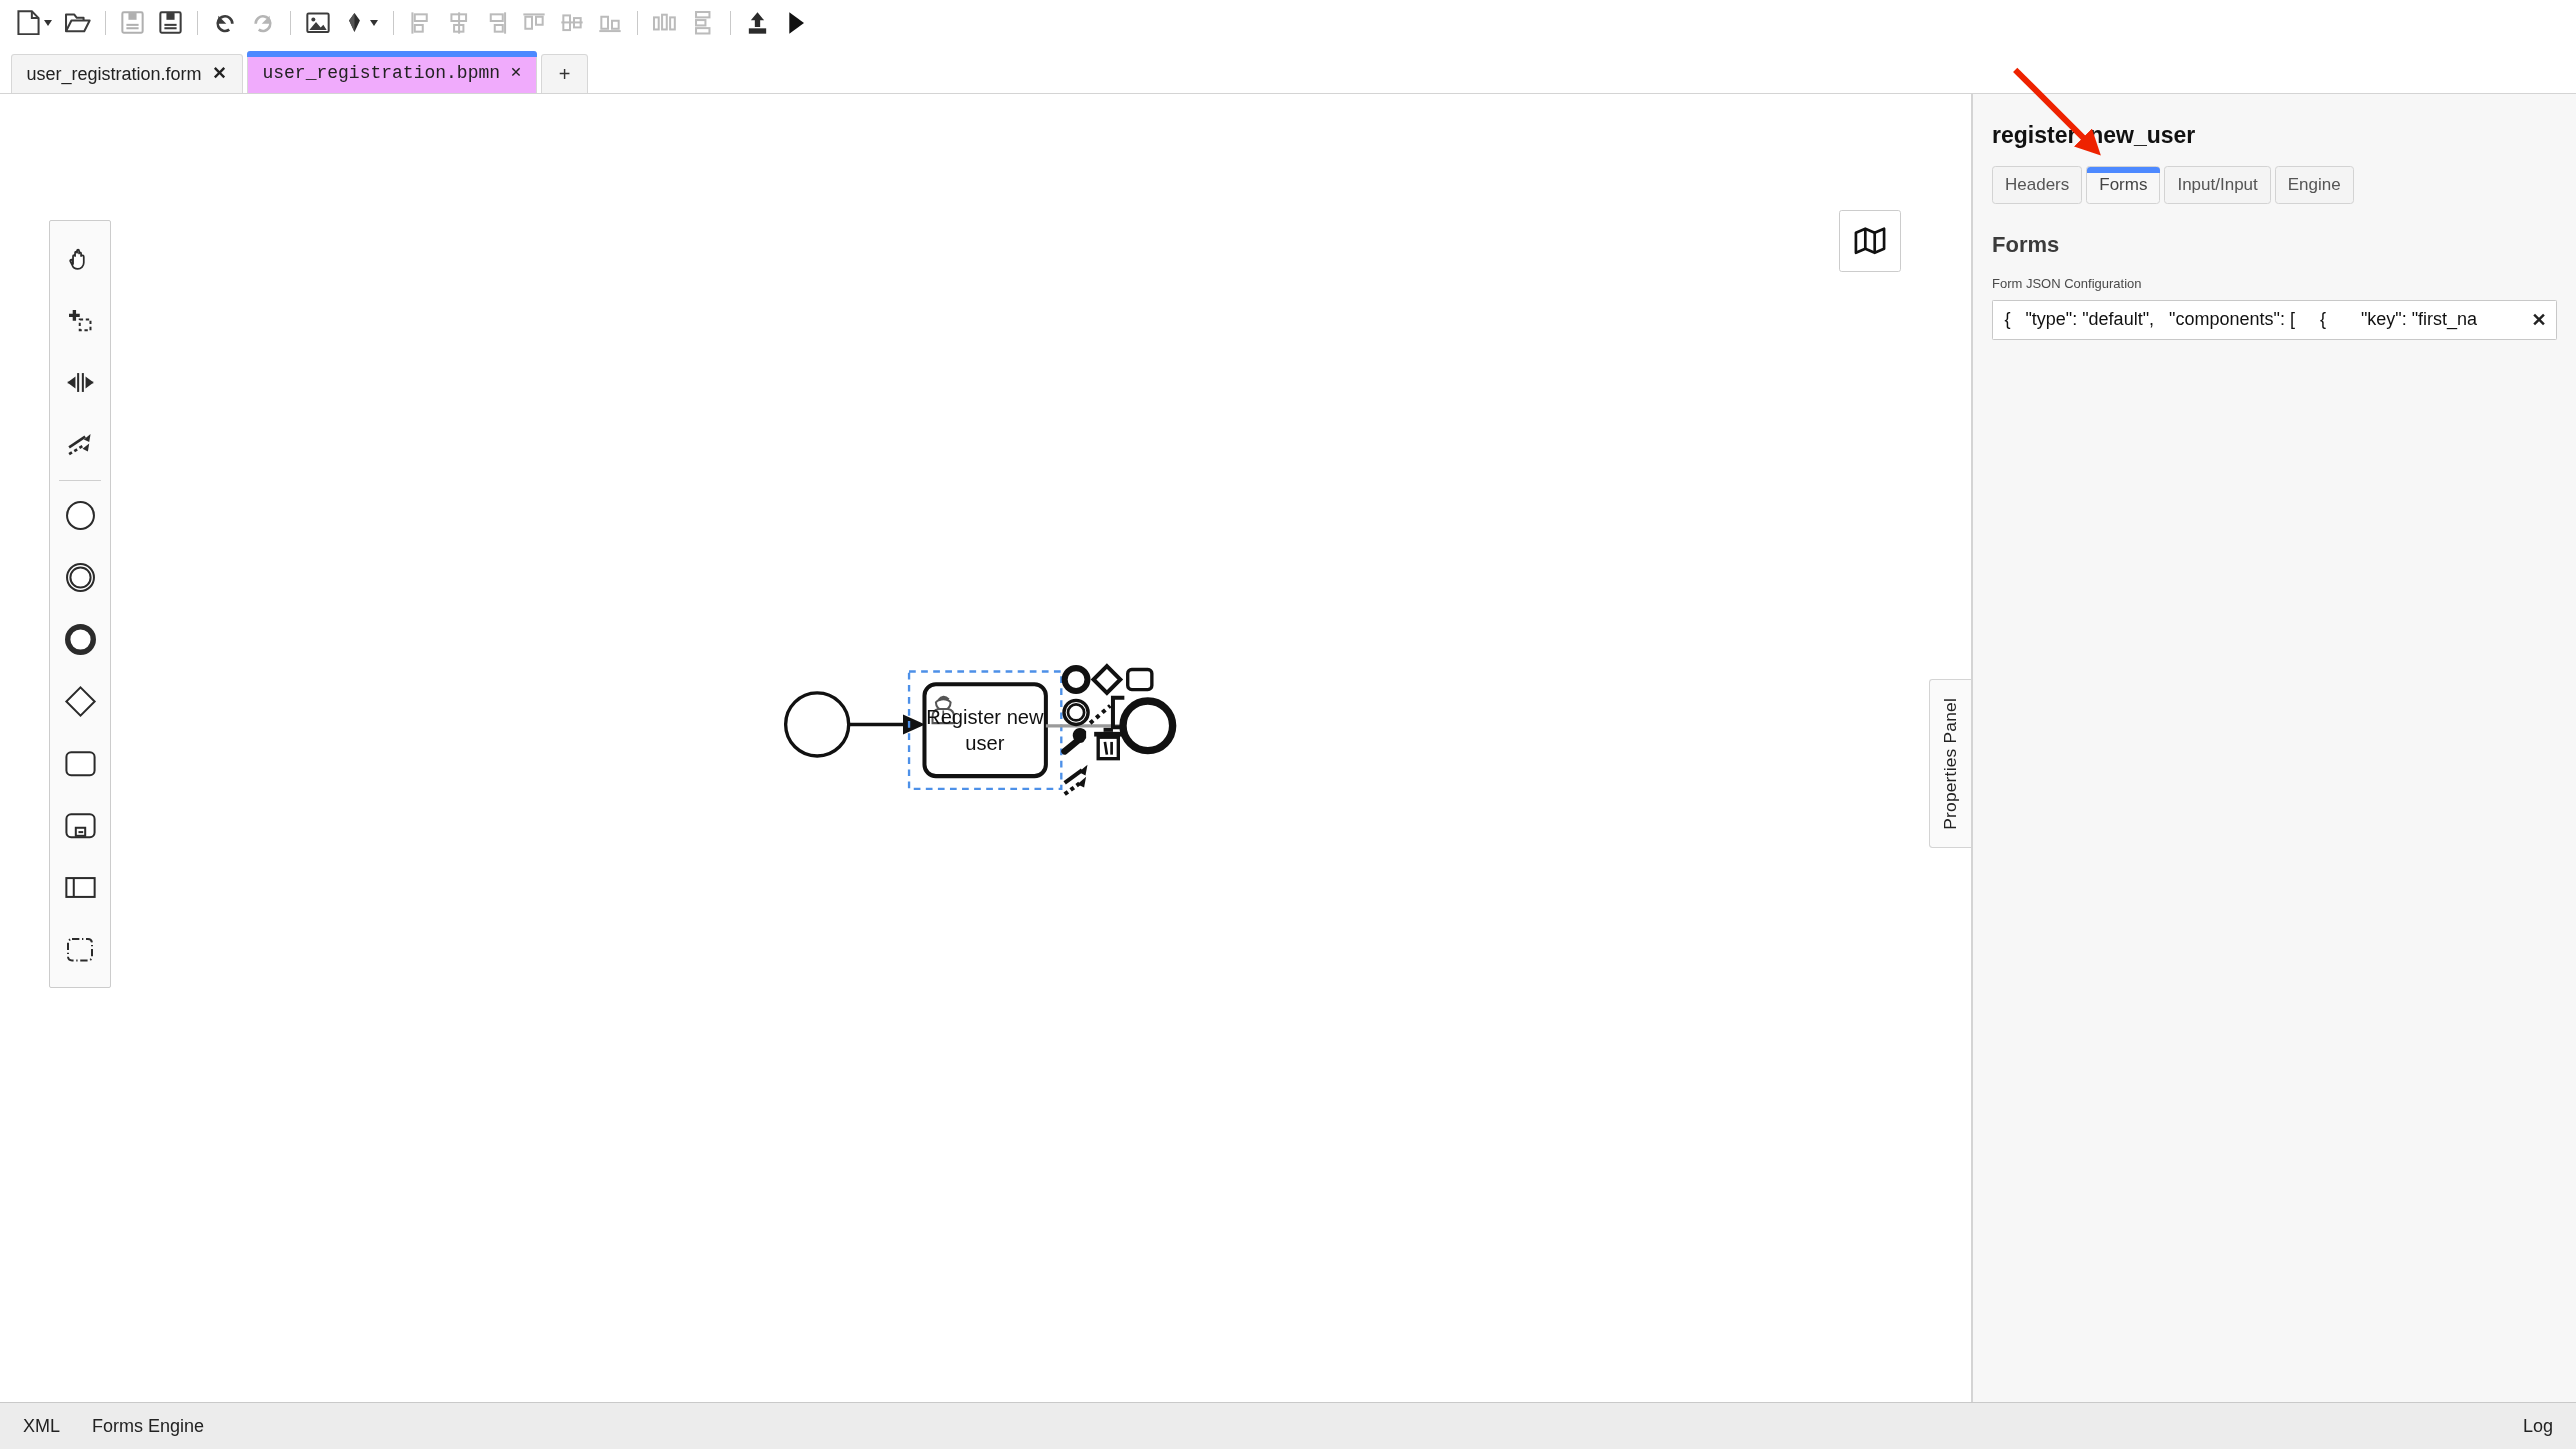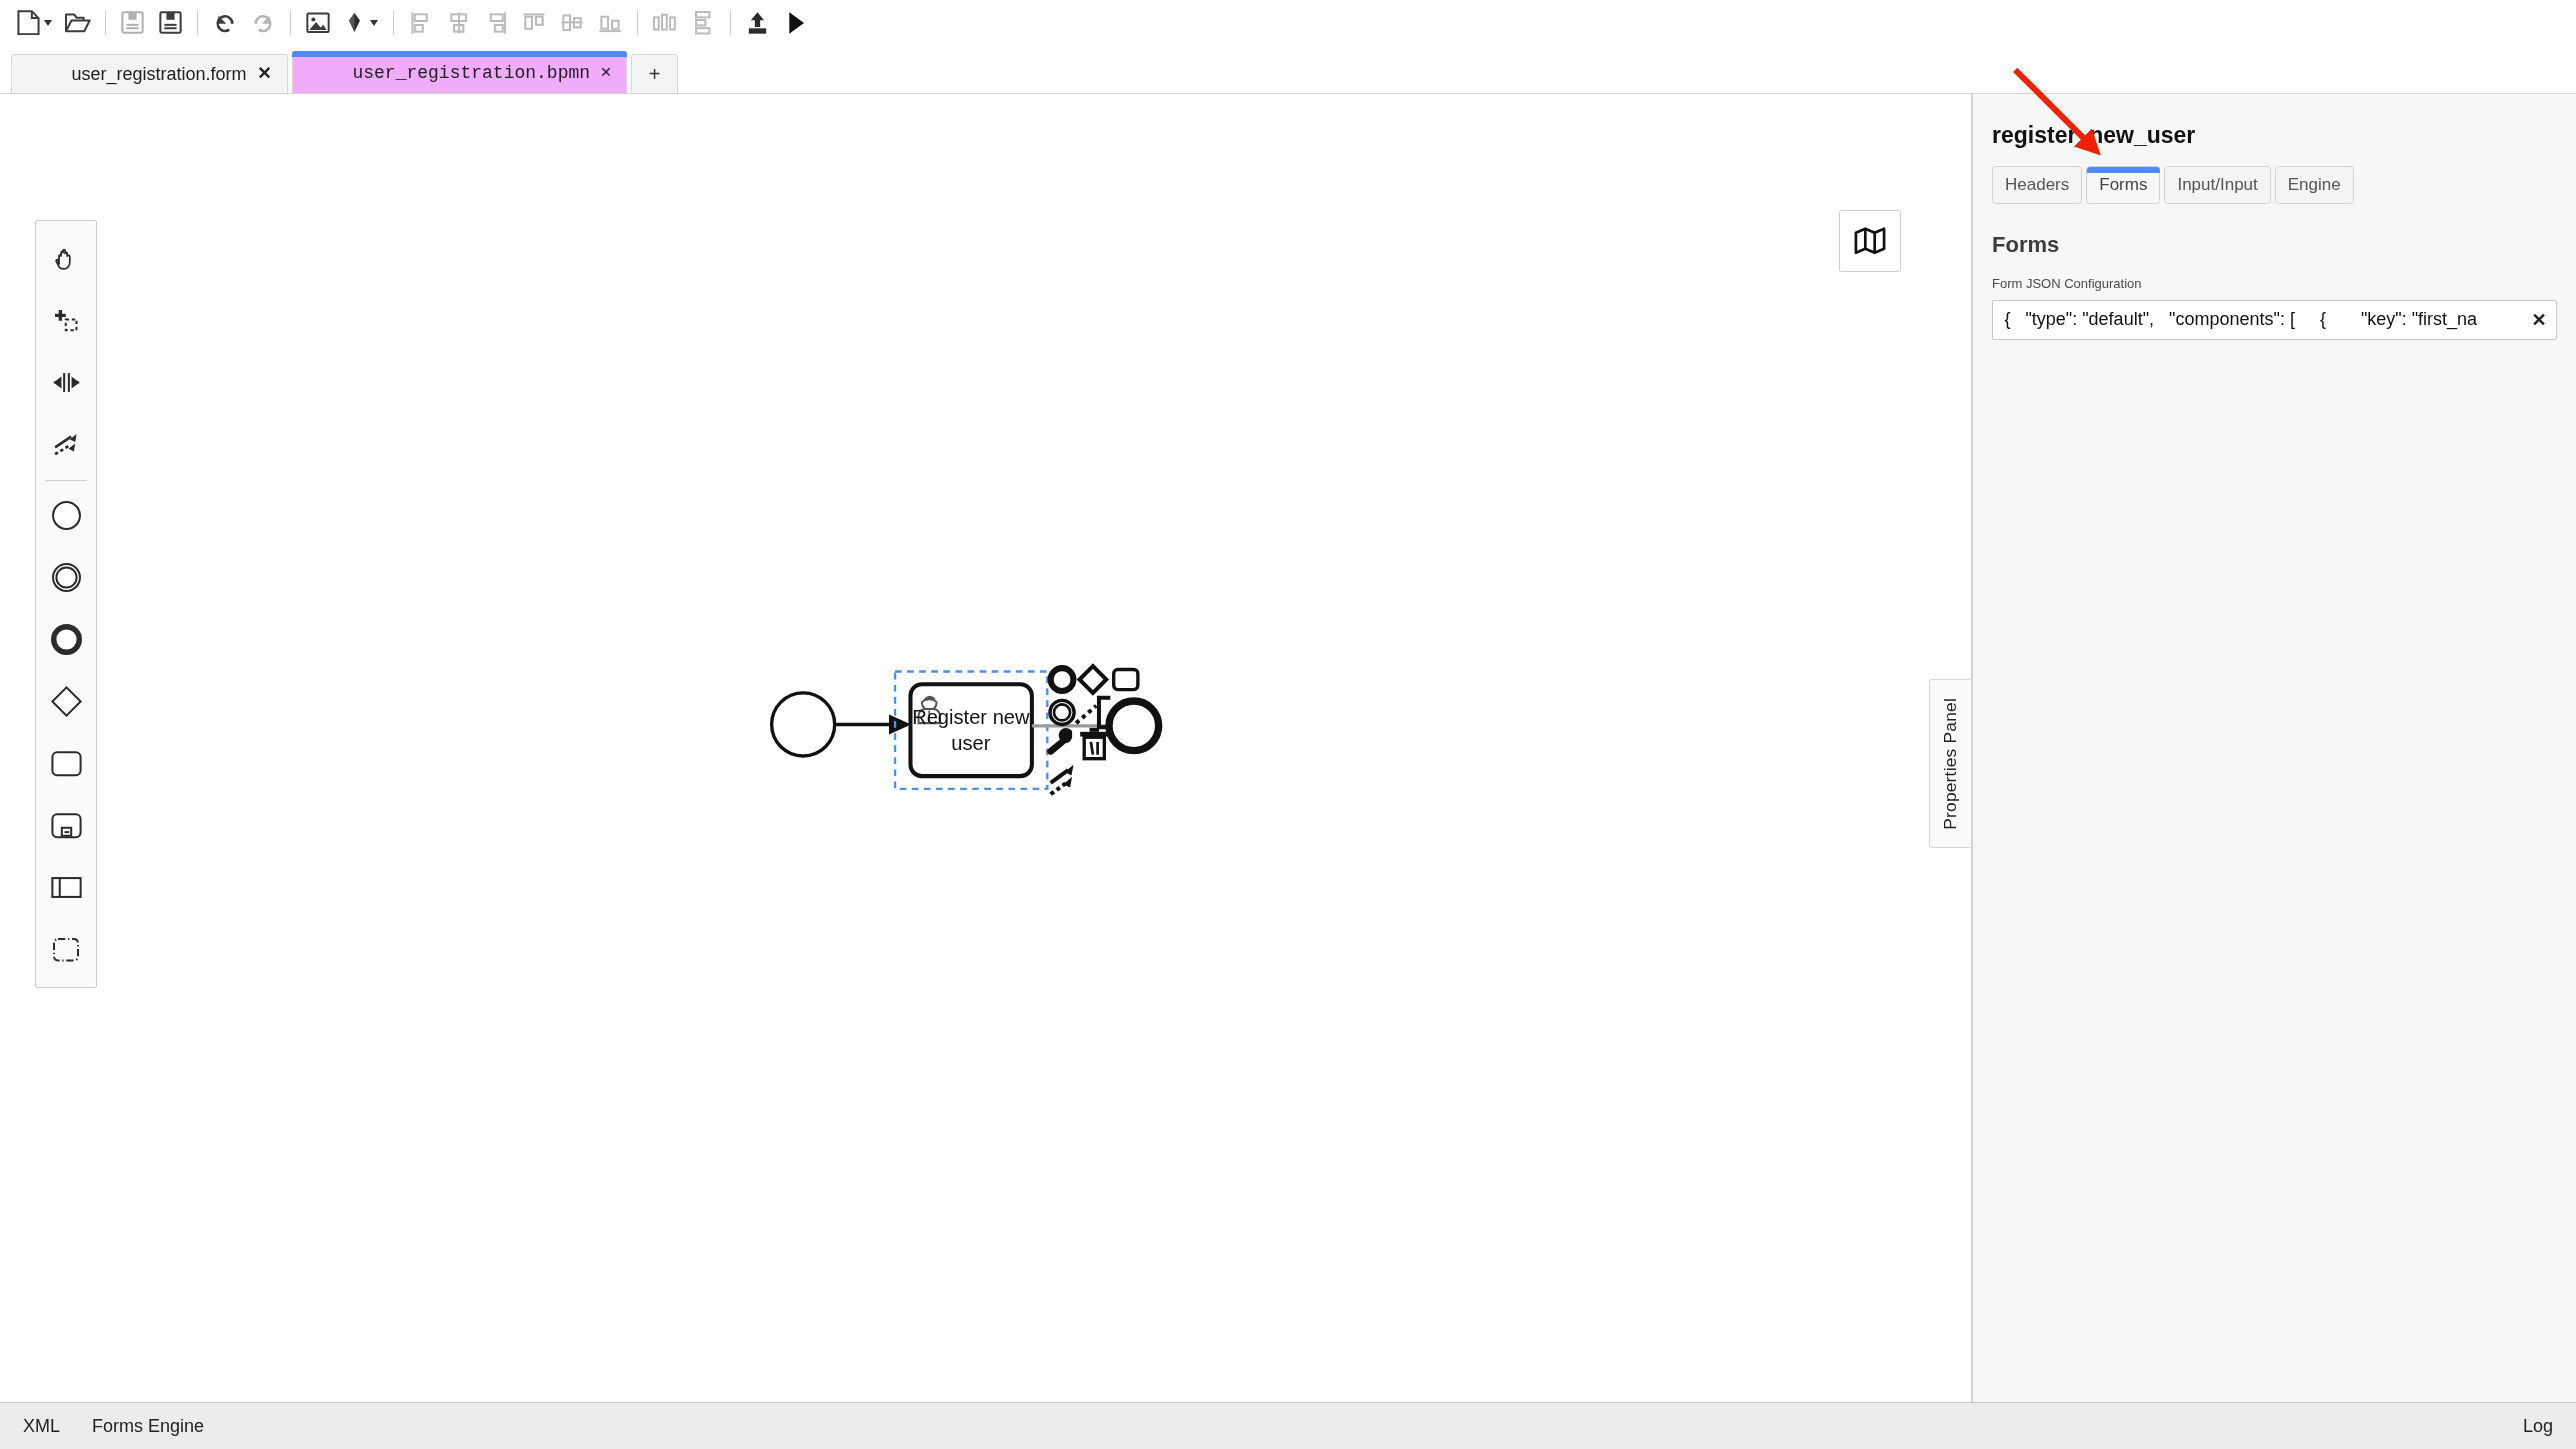--- a/index.html
+++ b/index.html
@@ -95,21 +95,21 @@
   }
   .tab.active::before {
     content: "";
     position: absolute;
     left: -0.7px; right: -0.7px; top: -0.7px;
     height: 6px;
     background: #4d89ff;
     border-top-left-radius: 3.4px;
     border-top-right-radius: 3.4px;
   }
-  .tab .tab-label { margin-right: 10.7px; margin-left: 45px; }
+  .tab .tab-label { margin-right: 10.7px; }
   .tab-close {
     font-size: 17.4px;
     font-weight: bold;
     color: #222;
     line-height: 1;
   }
   .tab-add {
     height: 39px;
     width: 47px;
     display: flex;
@@ -133,20 +133,21 @@
     position: relative;
   }
 
   
   .canvas-wrap {
     position: relative;
     flex: 1;
     background: #ffffff;
     border-right: 0.7px solid #d4d4d4;
     overflow: hidden;
+    margin-left: 14px;
   }
   .palette {
     position: absolute;
     left: 35px;
     top: 126px;
     width: 62px;
     background: #fafafa;
     border: 0.7px solid #cccccc;
     border-radius: 2px;
     padding: 6.7px 0;

